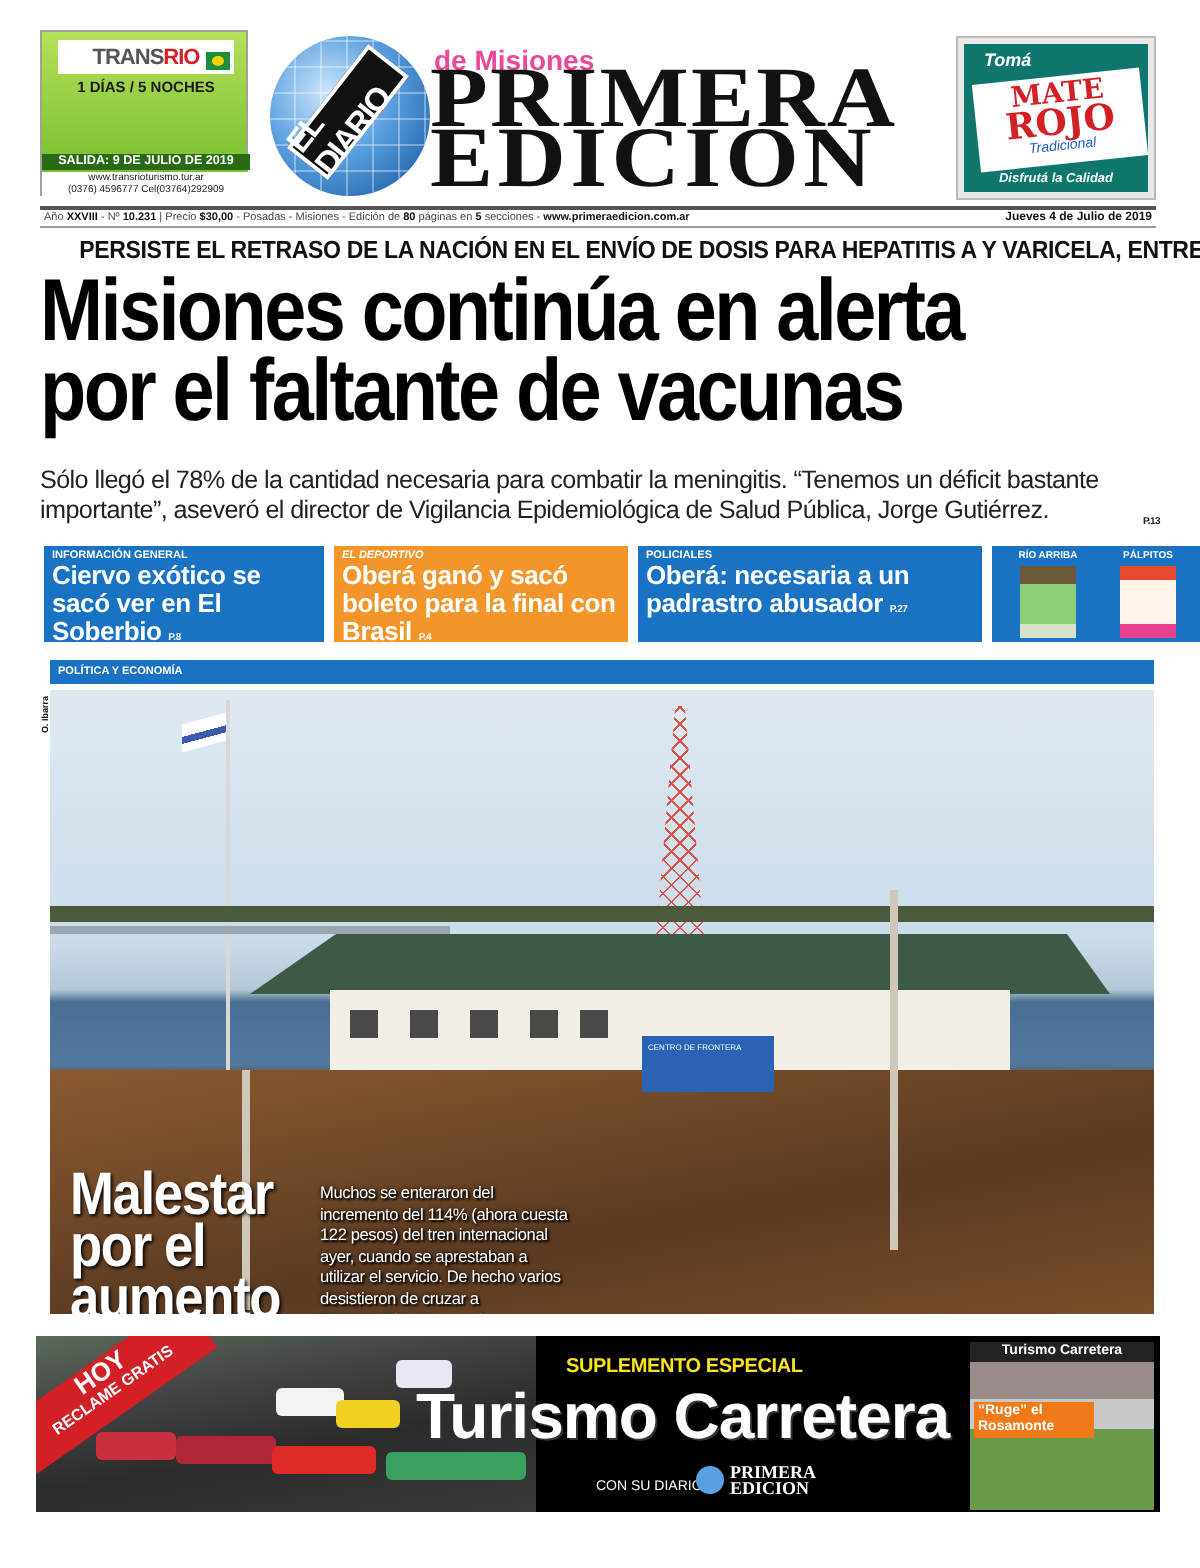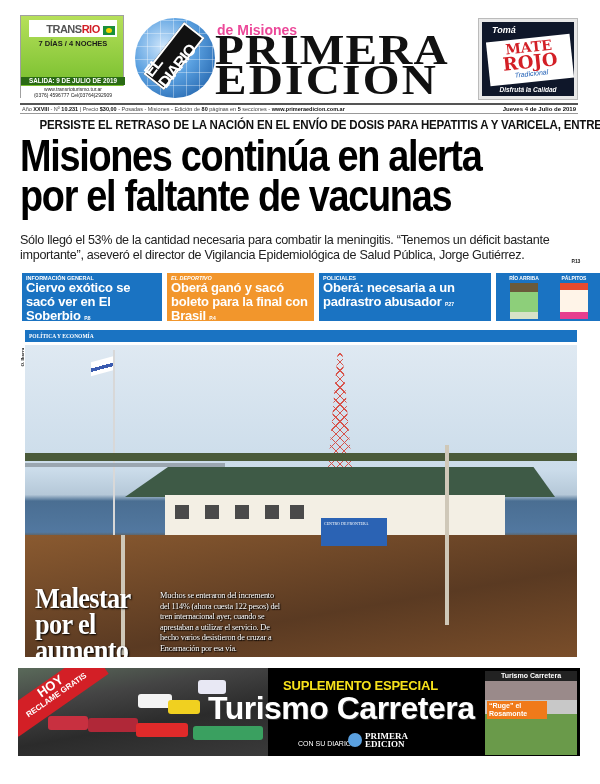--- a/index.html
+++ b/index.html
@@ -37,21 +37,21 @@
     .eldiario-badge { position: absolute; left: 6px; top: 25px; width: 66px; height: 26px; background: #111;
       transform: rotate(-52deg); color: #fff; font-weight: bold; font-size: 16px; letter-spacing: -1px;
       display: flex; align-items: center; justify-content: center; border: 2px solid #fff; }
     .demisiones { position: absolute; left: 82px; top: 4px; font-size: 14px; font-weight: bold; color: #ec4899; }
     .primera { position: absolute; left: 80px; top: 14px; font-family: "Liberation Serif", serif; font-weight: bold;
       font-size: 43px; line-height: 36px; letter-spacing: 1px; color: #111; transform: scaleX(1.1); transform-origin: left; }
     .edicion { position: absolute; left: 80px; top: 44px; font-family: "Liberation Serif", serif; font-weight: bold;
       font-size: 43px; line-height: 36px; letter-spacing: 2px; color: #111; transform: scaleX(1.1); transform-origin: left; }
 
     .ad-right { position: absolute; left: 478px; top: 18px; width: 100px; height: 82px; background: #e8e8e8; border: 1px solid #bbb; }
-    .ad-right .inner { position: absolute; left: 3px; top: 3px; right: 3px; bottom: 3px; background: #0f172a; }
+    .ad-right .inner { position: absolute; left: 3px; top: 3px; right: 3px; bottom: 3px; background: #0f766e; }
     .ad-right .toma { position: absolute; left: 10px; top: 3px; font-size: 9px; font-style: italic; font-weight: bold; color: #fff; }
     .ad-right .label { position: absolute; left: 6px; top: 16px; width: 84px; height: 44px; background: #fff;
       transform: rotate(-6deg); text-align: center; }
     .ad-right .mate { font-family: "DejaVu Serif", serif; font-weight: bold; color: #d31f26; font-size: 14px; line-height: 13px; margin-top: 3px; }
     .ad-right .rojo { font-family: "DejaVu Serif", serif; font-weight: bold; color: #d31f26; font-size: 18px; line-height: 16px; }
     .ad-right .trad { font-size: 7px; font-style: italic; color: #1e5eb5; }
     .ad-right .disfruta { position: absolute; left: 0; bottom: 3px; width: 100%; text-align: center; font-size: 6.5px; font-style: italic; color: #fff; font-weight: bold; }
 
     .infobar { position: absolute; left: 20px; top: 103px; width: 558px; height: 11px;
       border-top: 2px solid #555; border-bottom: 1px solid #999; display: flex; justify-content: space-between; align-items: center;
@@ -78,21 +78,21 @@
     .t2 { left: 145px; width: 147px; background: #f2962c; }
     .t2 .sec { font-style: italic; }
     .t3 { left: 297px; width: 172px; background: #1a73c2; }
     .t4 { left: 474px; width: 108px; background: #1a73c2; }
     .t4 .col { position: absolute; top: 2px; width: 44px; text-align: center; font-size: 5px; font-weight: bold; }
     .t4 .thumb { margin: 2px auto 0; width: 28px; height: 36px; }
     .thumb.rio { background: linear-gradient(#6a5a3a 0 25%, #8dcf7a 25% 80%, #d8e2c8 80%); }
     .thumb.palp { background: linear-gradient(#e84a2f 0 20%, #fff4e8 20% 80%, #e73e8e 80%); }
 
     
-    .photo-section { position: absolute; left: 20px; top: 330px; width: 560px; height: 328px; font-family: Liberation Serif, serif; }
+    .photo-section { position: absolute; left: 20px; top: 330px; width: 560px; height: 328px; }
     .sec-bar { position: absolute; left: 5px; top: 0; width: 552px; height: 12px; background: #1a73c2;
       color: #fff; font-size: 5.5px; font-weight: bold; padding: 3px 4px; }
     .credit { position: absolute; left: 0; top: 18px; font-size: 4.5px; font-weight: bold; writing-mode: vertical-rl; transform: rotate(180deg); color: #111; }
     .photo { position: absolute; left: 5px; top: 15px; width: 552px; height: 312px; overflow: hidden;
       background: linear-gradient(#dfe9f2 0%, #cbdcea 40%, #b5c8d8 48%, #4a6e92 50%, #5278a0 60%, #6a5030 62%, #7a4a25 100%); }
     .tower { position: absolute; left: 303px; top: 8px; width: 24px; height: 115px;
       background: repeating-linear-gradient(45deg, transparent 0 5px, #d83a2e 5px 6px), repeating-linear-gradient(-45deg, transparent 0 5px, #d83a2e 5px 6px);
       clip-path: polygon(40% 0, 60% 0, 100% 100%, 0 100%); opacity: 0.85; }
     .flagpole { position: absolute; left: 88px; top: 5px; width: 2px; height: 200px; background: #d8d8d8; }
     .flag-img { position: absolute; left: 66px; top: 14px; width: 24px; height: 14px; background: linear-gradient(#fff 0 45%, #3a5bb0 45% 70%, #fff 70%); transform: skewY(-15deg); }
@@ -114,41 +114,41 @@
 
     
     .banner { position: absolute; left: 18px; top: 668px; width: 562px; height: 88px; background: #000; overflow: hidden; }
     .banner .cars { position: absolute; left: 0; top: 0; width: 250px; height: 88px;
       background: linear-gradient(170deg, #5a6a5a 0%, #444 30%, #2b2b2b 60%, #3a3a3a 100%); }
     .car { position: absolute; height: 14px; border-radius: 3px; }
     .hoy { position: absolute; left: -18px; top: 10px; width: 110px; height: 30px; background: #d31f26;
       transform: rotate(-35deg); color: #fff; text-align: center; font-weight: bold; }
     .hoy .h1 { font-size: 13px; line-height: 13px; }
     .hoy .h2 { font-size: 8px; line-height: 10px; }
-    .banner .supl { position: absolute; left: 265px; top: 10px; font-size: 13px; font-weight: bold; color: #f7e21b; letter-spacing: -0.2px; }
+    .banner .supl { position: absolute; left: 265px; top: 10px; font-size: 10px; font-weight: bold; color: #f7e21b; letter-spacing: -0.2px; }
     .banner .title { position: absolute; left: 190px; top: 22px; font-size: 32px; font-weight: bold; color: #fff; letter-spacing: -0.5px; text-shadow: 1px 1px 0 #333; }
     .banner .con { position: absolute; left: 280px; top: 72px; font-size: 7px; color: #fff; }
     .banner .minilogo { position: absolute; left: 330px; top: 64px; color: #fff; font-family: "Liberation Serif", serif; font-size: 9px; line-height: 8px; font-weight: bold; }
     .banner .minilogo .g { display: inline-block; width: 14px; height: 14px; border-radius: 50%; background: #5aa0e0; vertical-align: middle; margin-right: 3px; }
     .banner .cover { position: absolute; left: 467px; top: 3px; width: 92px; height: 84px; background: #fff; }
     .cover .ctitle { position: absolute; left: 0; top: 0; width: 100%; height: 10px; background: #222; color: #fff; font-size: 7px; font-weight: bold; text-align: center; line-height: 10px; }
     .cover .cphoto { position: absolute; left: 0; top: 10px; width: 100%; height: 74px; background: linear-gradient(#9a8a8a 0 25%, #c8c8c8 25% 45%, #6a9a4a 45% 100%); }
     .cover .ruge { position: absolute; left: 2px; top: 30px; width: 60px; height: 18px; background: #f07a1a; color: #fff; font-size: 7px; font-weight: bold; line-height: 8px; padding: 1px 2px; }
   </style>
 </head>
 <body>
 
 <header class="masthead">
   <div class="ad-left">
     <div class="brand-bar">
       <span>TRANS</span>
         <span class="rio">RIO</span>
       <span class="flag"></span>
     </div>
-    <div class="days">7 DÍAS / 4 NOCHES</div>
+    <div class="days">1 DÍAS / 5 NOCHES</div>
     <div class="salida">SALIDA: 9 DE JULIO DE 2019</div>
     <div class="web">
       <div>www.transrioturismo.tur.ar</div>
       <div>(0376) 4596777  Cel(03764)292909</div>
     </div>
   </div>
 
   <div class="logo">
     <div class="globe"></div>
     <div class="eldiario-badge">EL DIARIO</div>
@@ -183,21 +183,21 @@
   </span>
   <span class="date">Jueves 4 de Julio de 2019</span>
 </div>
 
 <div class="kicker">PERSISTE EL RETRASO DE LA NACIÓN EN EL ENVÍO DE DOSIS PARA HEPATITIS A Y VARICELA, ENTRE OTRAS</div>
 <h1 class="headline">
   <div>Misiones continúa en alerta</div>
   <div>por el faltante de vacunas</div>
 </h1>
 <p class="deck">
-  <span>Sólo llegó el 53% de la cantidad necesaria para combatir la meningitis. “Tenemos un déficit bastante importante”, aseveró el director de Vigilancia Epidemiológica de Salud Pública, Jorge Gutiérrez.</span>
+  <span>Sólo llegó el 78% de la cantidad necesaria para combatir la meningitis. “Tenemos un déficit bastante importante”, aseveró el director de Vigilancia Epidemiológica de Salud Pública, Jorge Gutiérrez.</span>
   <span class="pg">P.13</span>
 </p>
 
 <div class="teasers">
   <div class="teaser t1">
     <div class="sec">INFORMACIÓN GENERAL</div>
     <div class="ttl"><span>Ciervo exótico se sacó ver en El Soberbio</span> <span class="pg">P.8</span></div>
   </div>
   <div class="teaser t2">
     <div class="sec">EL DEPORTIVO</div>

